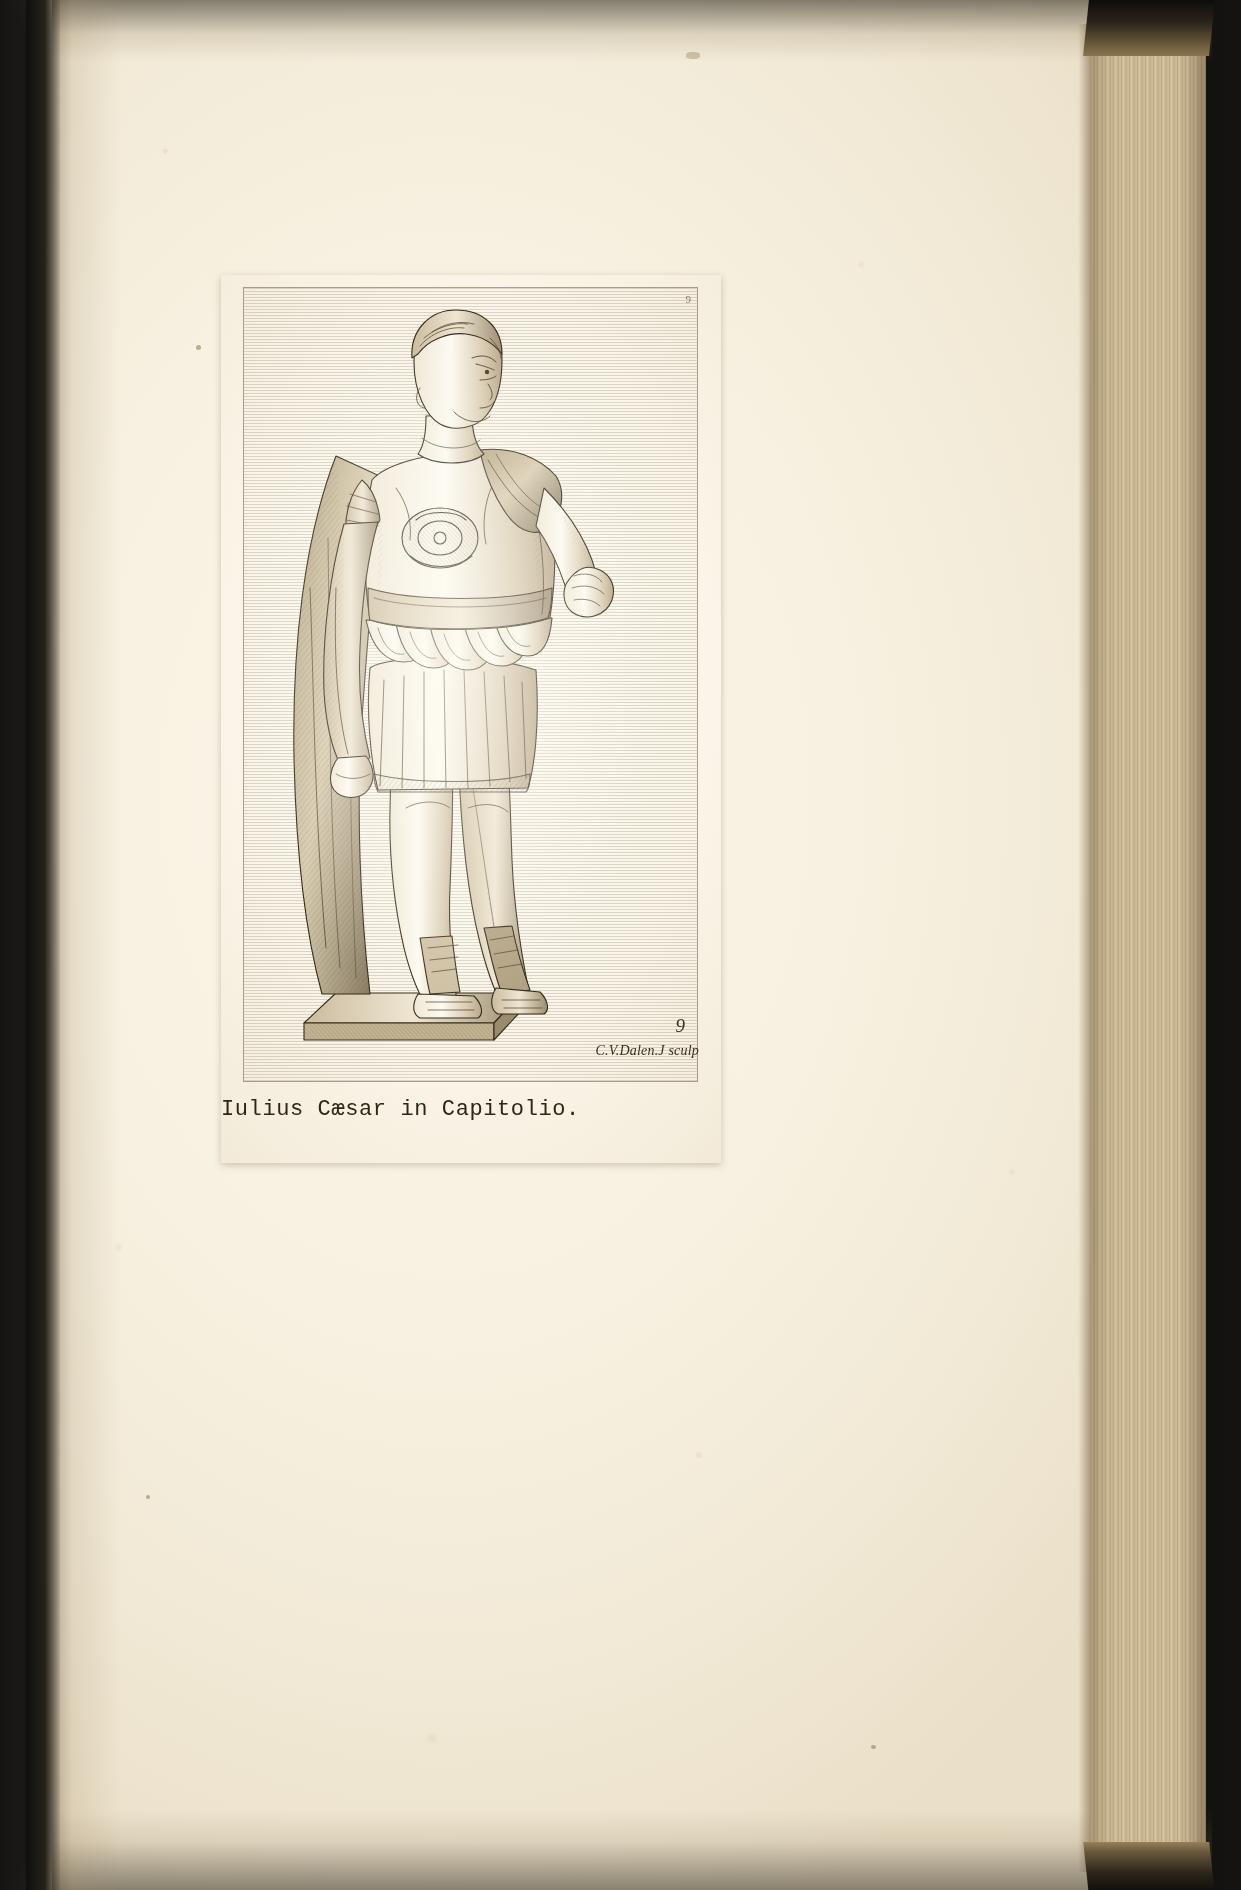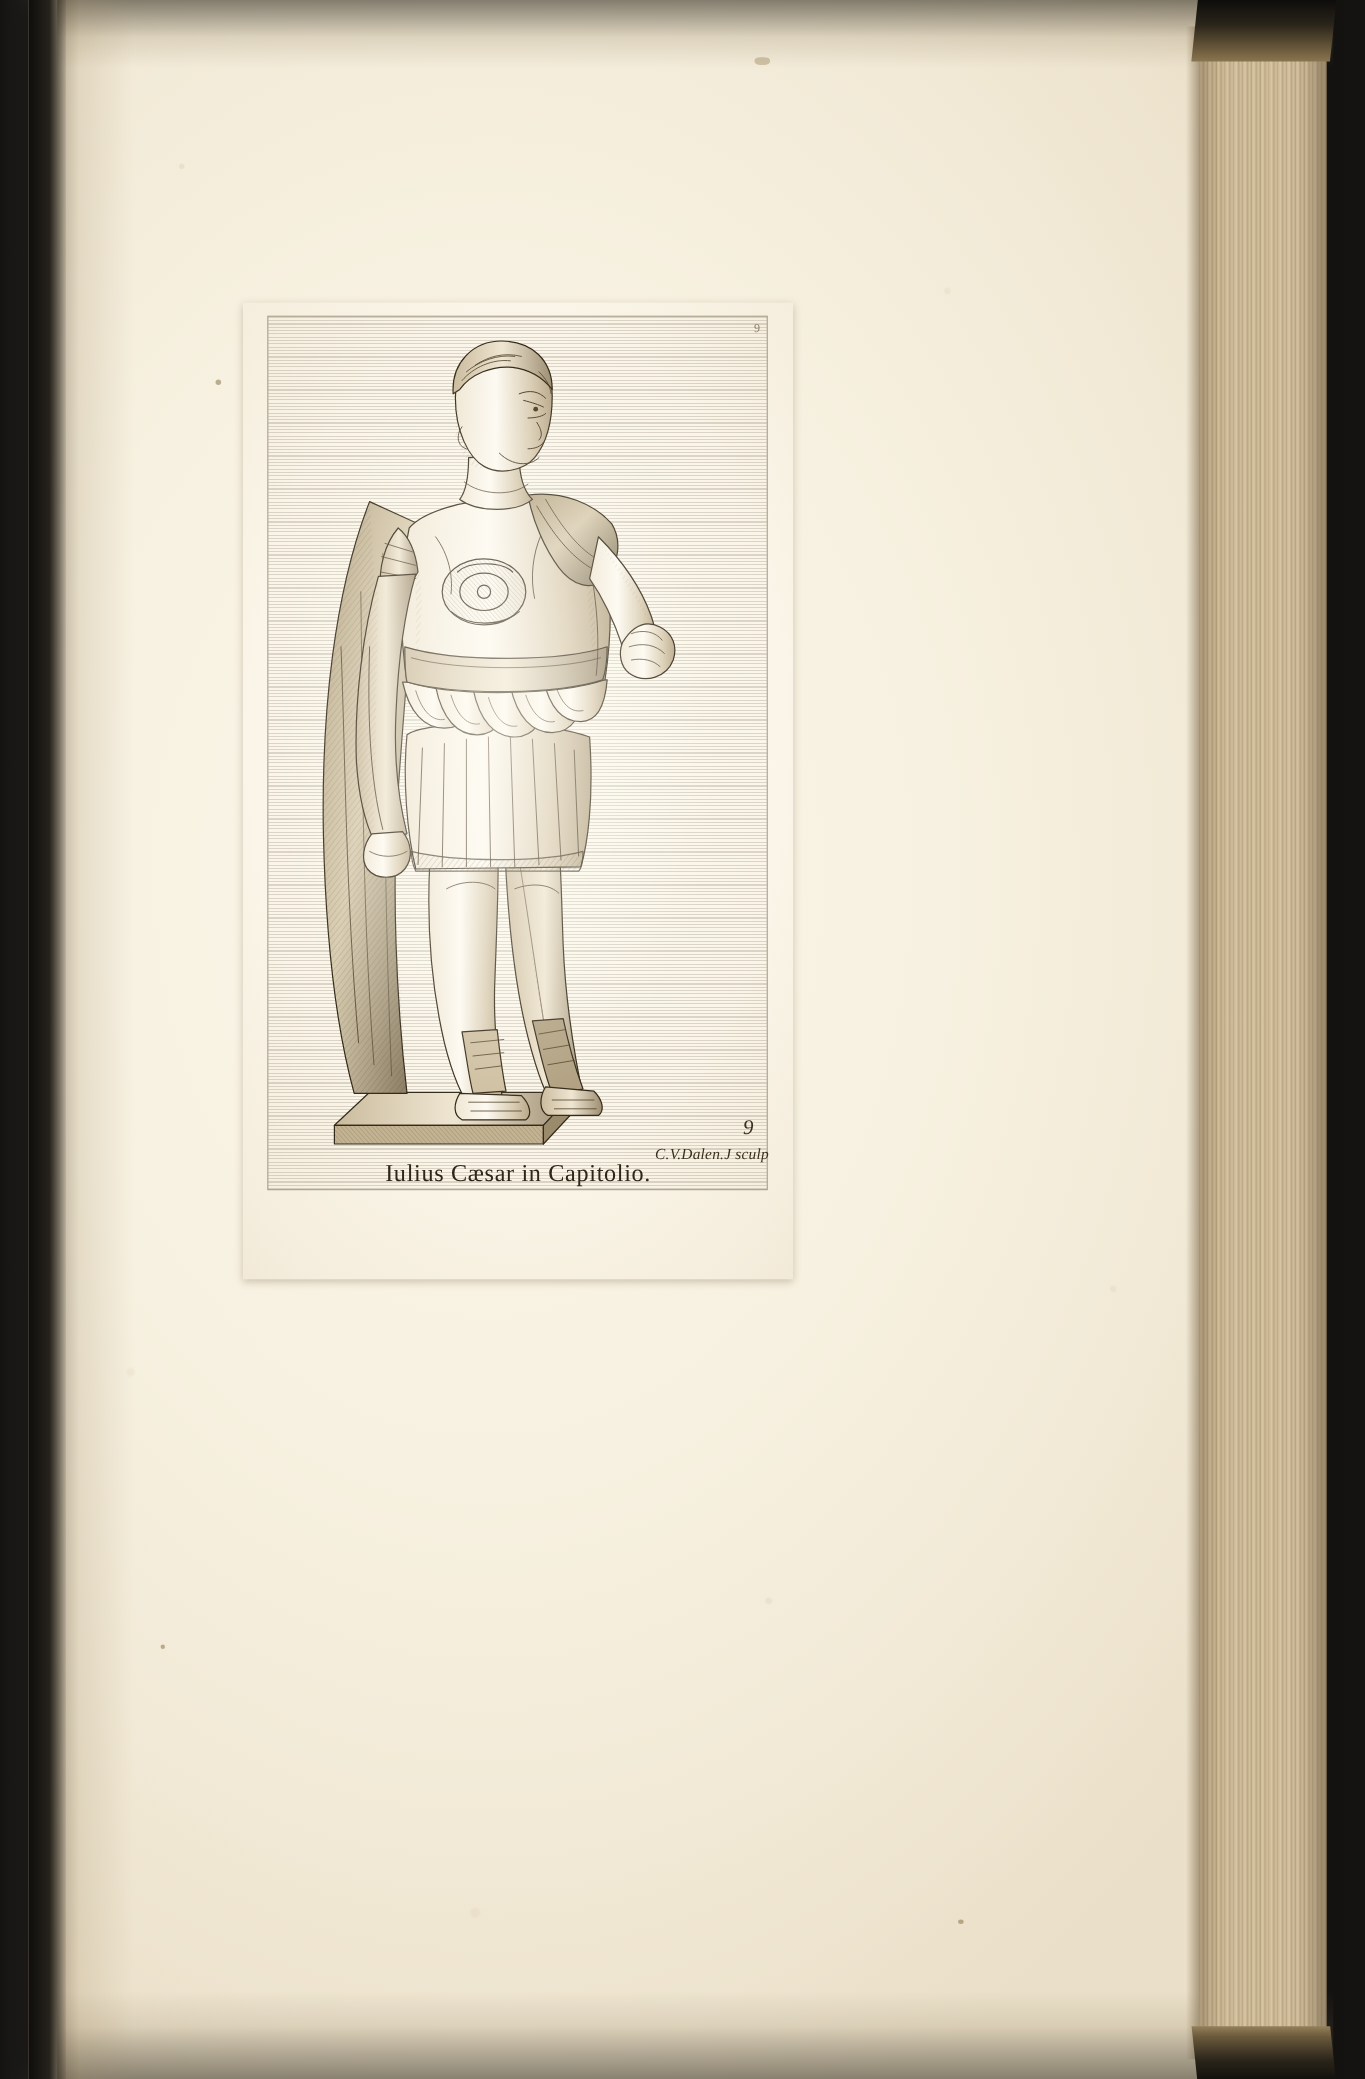--- a/index.html
+++ b/index.html
@@ -181,23 +181,22 @@
     font-style: italic;
     font-size: 14px;
     letter-spacing: 0.2px;
     color: #3a2f1d;
     white-space: nowrap;
   }
   .plate-caption {
     position: absolute;
     left: 0;
     right: 0;
-    top: 779px;
-    text-align: center;
-    font-family: Liberation Serif, serif;
+    top: 822px;
+    font-family: Liberation Mono, monospace;
     font-size: 22px;
     color: #2e2617;
     letter-spacing: 0.6px;
   }
   .folio-mark {
     position: absolute;
     right: 30px;
     top: 18px;
     font-family: "Liberation Serif", serif;
     font-size: 11px;

